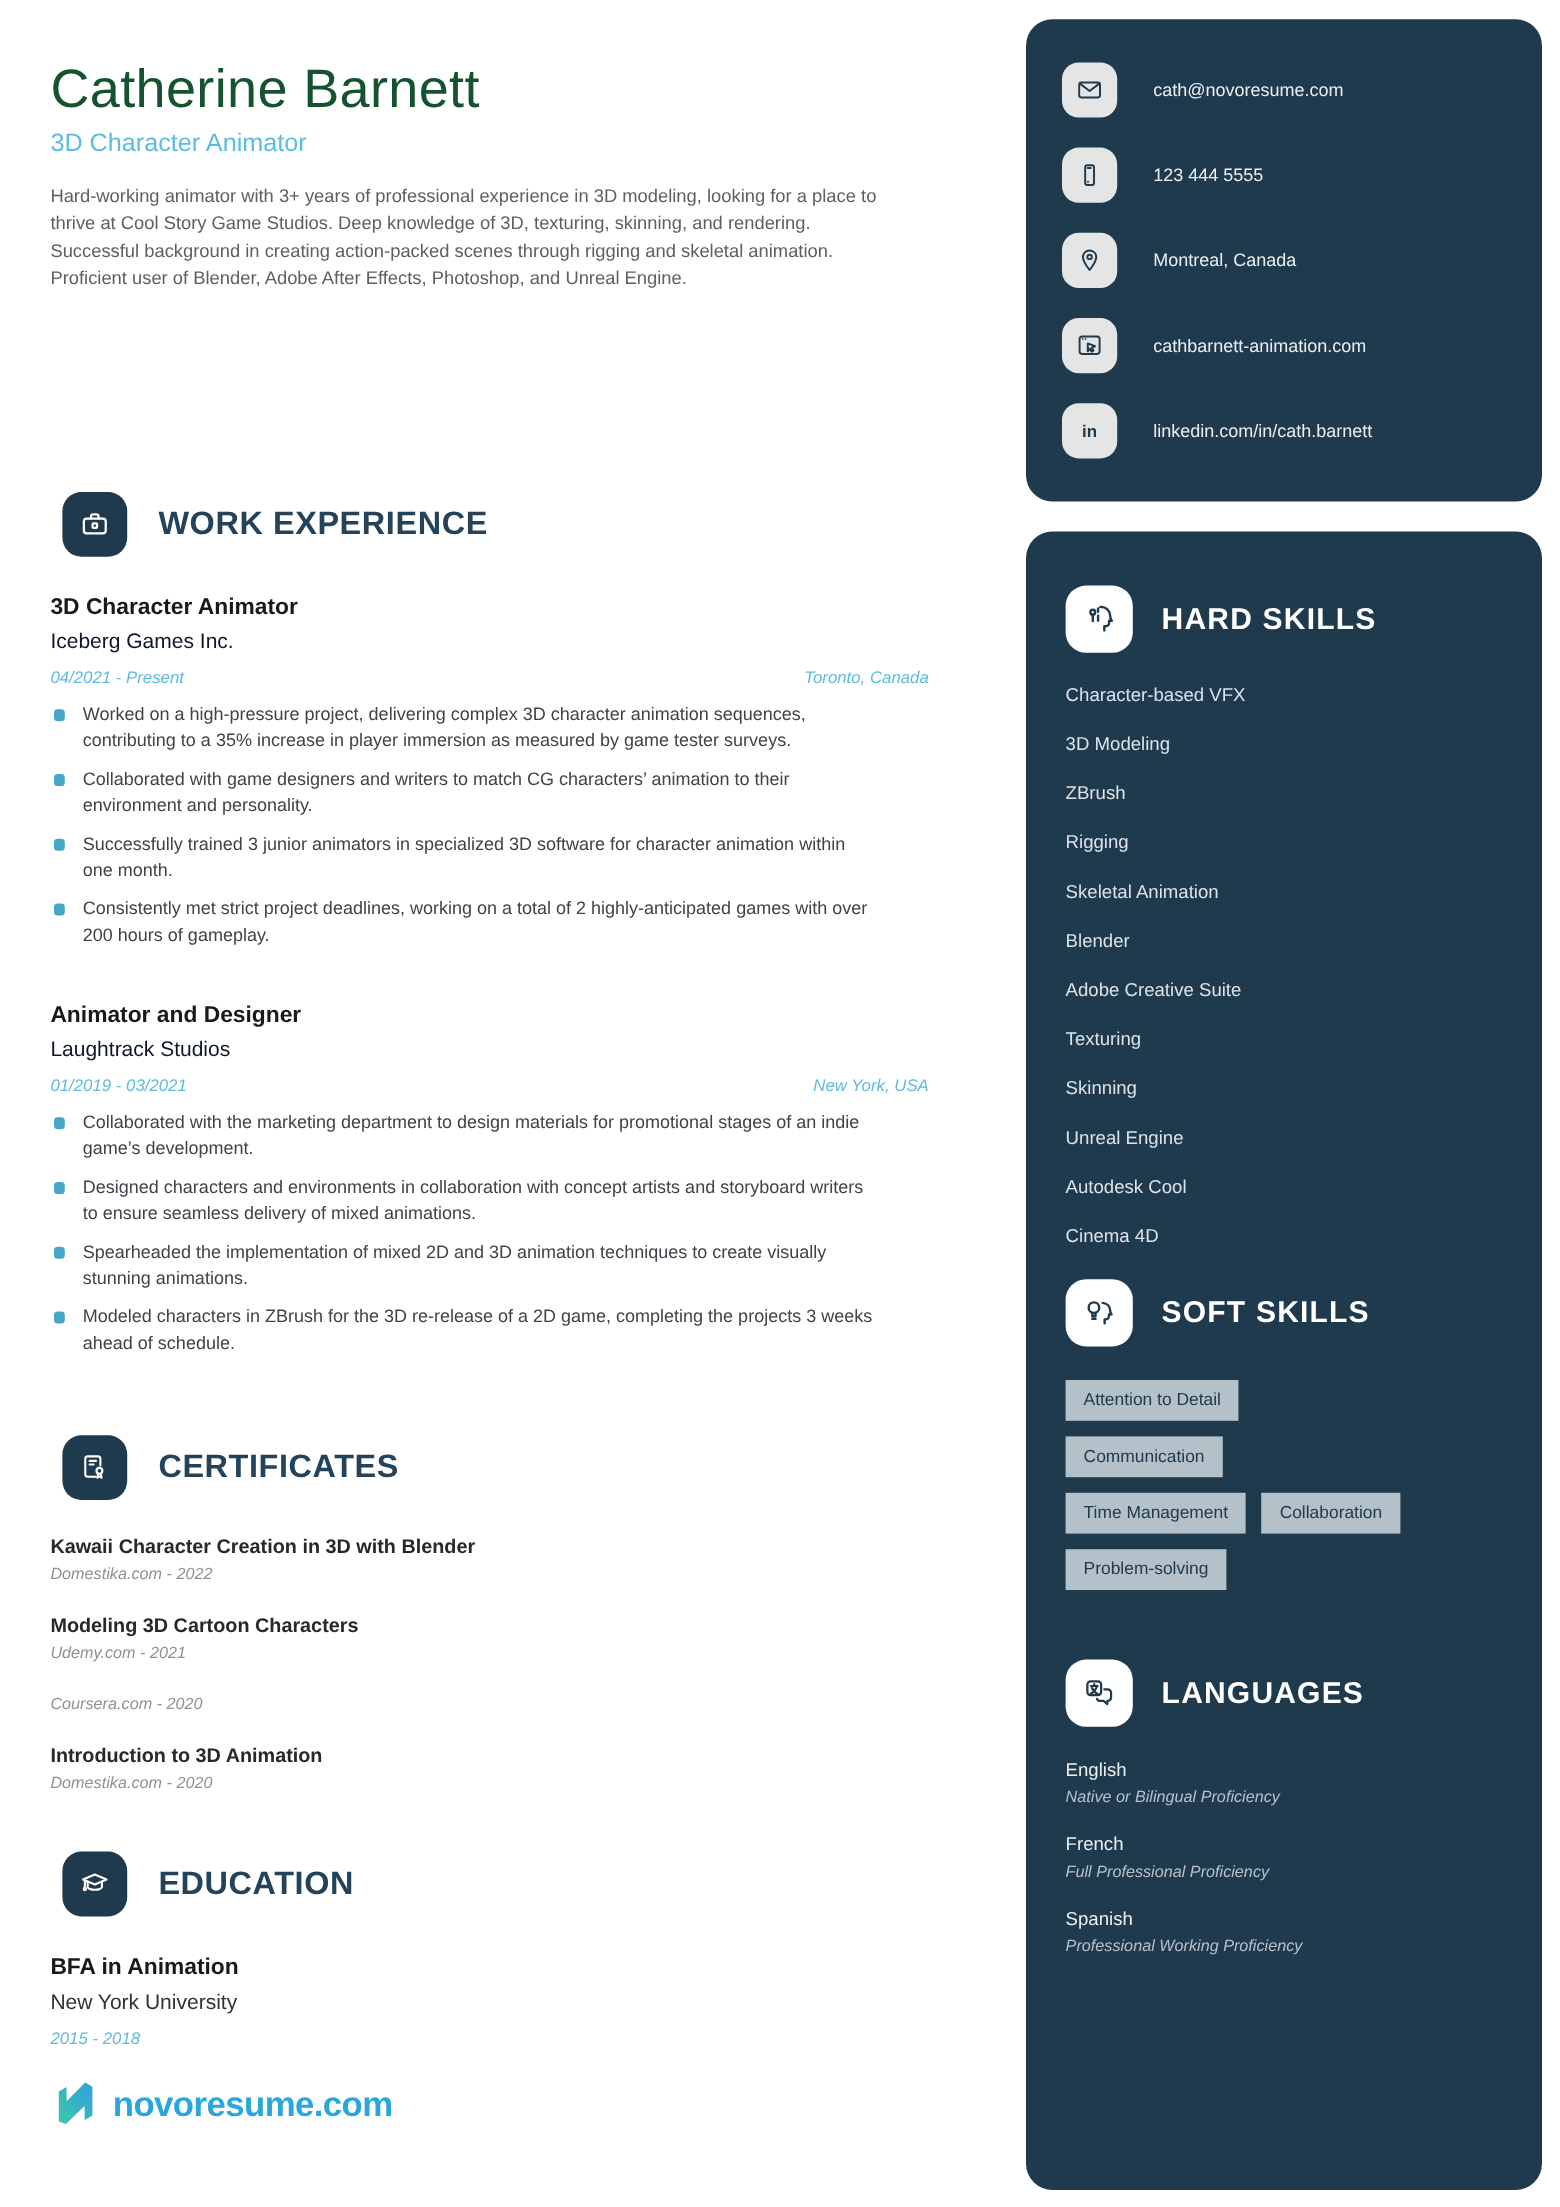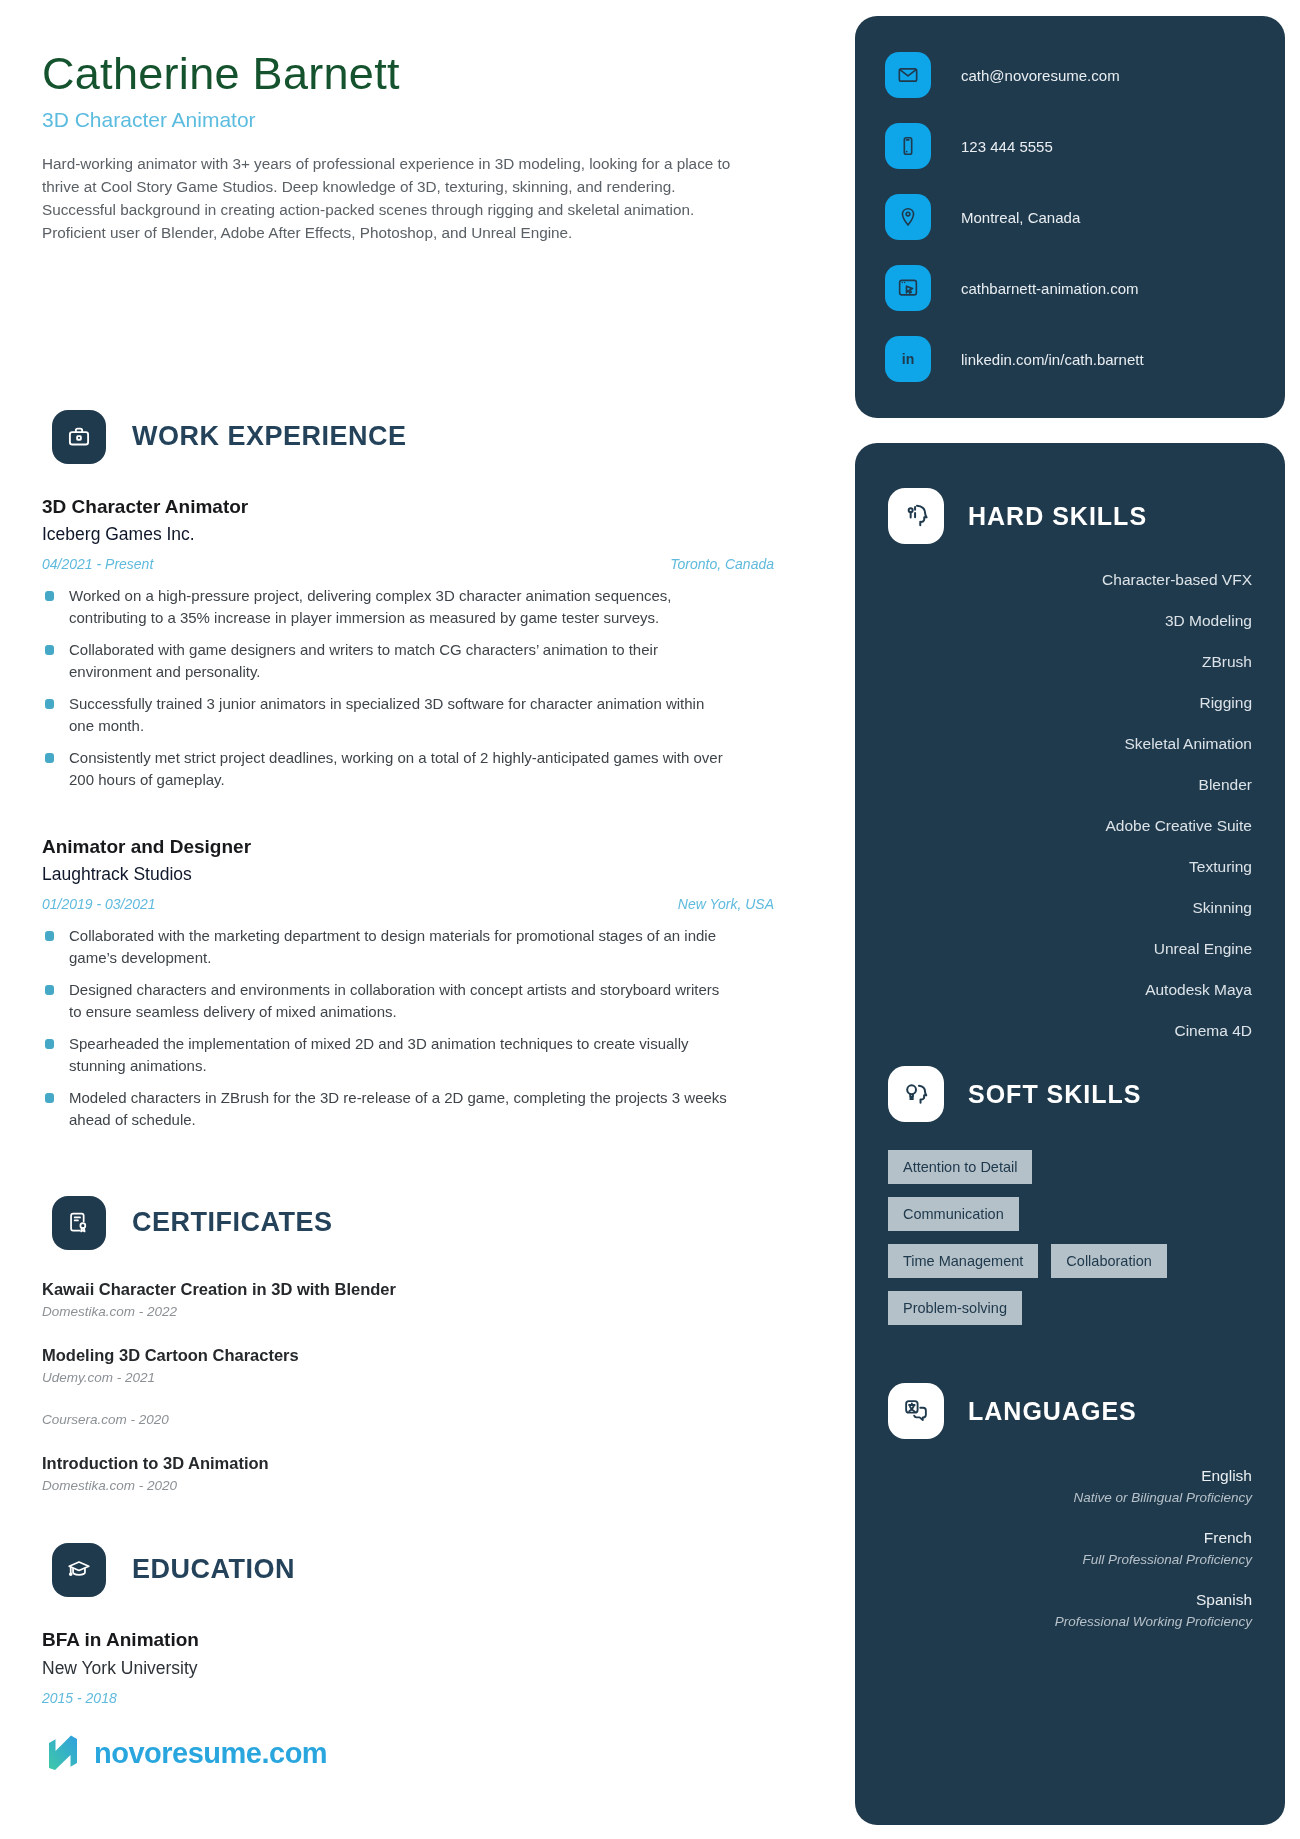--- a/index.html
+++ b/index.html
@@ -54,25 +54,25 @@
 
   .logo { display:flex; align-items:center; gap:10px; margin-top:26px; cursor:pointer; }
   .logo-text { font-size:29px; font-weight:700; color:#2AA6DE; letter-spacing:-.5px; }
 
   
   .sidebar { position:absolute; left:855px; top:0; width:430px; height:1839px; }
   .panel { position:absolute; left:0; width:430px; background:#203A4D; border-radius:22px; }
   .contact-panel { top:16px; height:402px; padding:36px 30px;
               display:flex; flex-direction:column; justify-content:space-between; }
   .contact-row { display:flex; align-items:center; gap:30px; }
-  .contact-icon { width:46px; height:46px; background:#0ea5e9; border-radius:14px; flex:none;
+  .contact-icon { width:46px; height:46px; background:#e5e5e5; border-radius:14px; flex:none;
               display:flex; align-items:center; justify-content:center; }
   .contact-value { color:#E9EEF2; font-size:15px; }
 
-  .main-panel { top:443px; height:1382px; padding:45px 33px;text-align:right; }
+  .main-panel { top:443px; height:1382px; padding:45px 33px; }
   .side-head { display:flex; align-items:center; gap:24px; }
   .side-icon { width:56px; height:56px; background:#fff; border-radius:17px; flex:none;
               display:flex; align-items:center; justify-content:center; }
   .side-title { font-size:25px; font-weight:700; color:#FFFFFF; letter-spacing:1px; }
 
   .skill-list { list-style:none; margin-top:27px; }
   .skill-list li { font-size:15.5px; color:#DCE3E8; margin-bottom:23px; }
 
   .soft-head { margin-top:26px; }
   .badges { margin-top:28px; }
@@ -270,21 +270,21 @@
           <li>Character-based VFX</li>
           <li>3D Modeling</li>
           <li>ZBrush</li>
           <li>Rigging</li>
           <li>Skeletal Animation</li>
           <li>Blender</li>
           <li>Adobe Creative Suite</li>
           <li>Texturing</li>
           <li>Skinning</li>
           <li>Unreal Engine</li>
-          <li>Autodesk Maya</li>
+          <li>Autodesk Cool</li>
           <li>Cinema 4D</li>
         </ul>
 
       <div class="side-head soft-head">
         <span class="side-icon">
           <svg width="32" height="32" viewBox="0 0 24 24" fill="none" stroke="#203A4D" stroke-width="1.5" stroke-linecap="round" stroke-linejoin="round">
             <circle cx="8.7" cy="8.8" r="3.3"></circle>
             <path d="M7.7 12.1v2.1h2v-2.1M7.7 15.8h2"></path>
             <path d="M14.2 5.8c2.8.3 4.6 2.2 4.6 4.6 0 1 .4 1.8.9 2.6h-1.6v1.2c0 1.4-1.1 2.1-2.7 1.9v2.5"></path>
           </svg>

